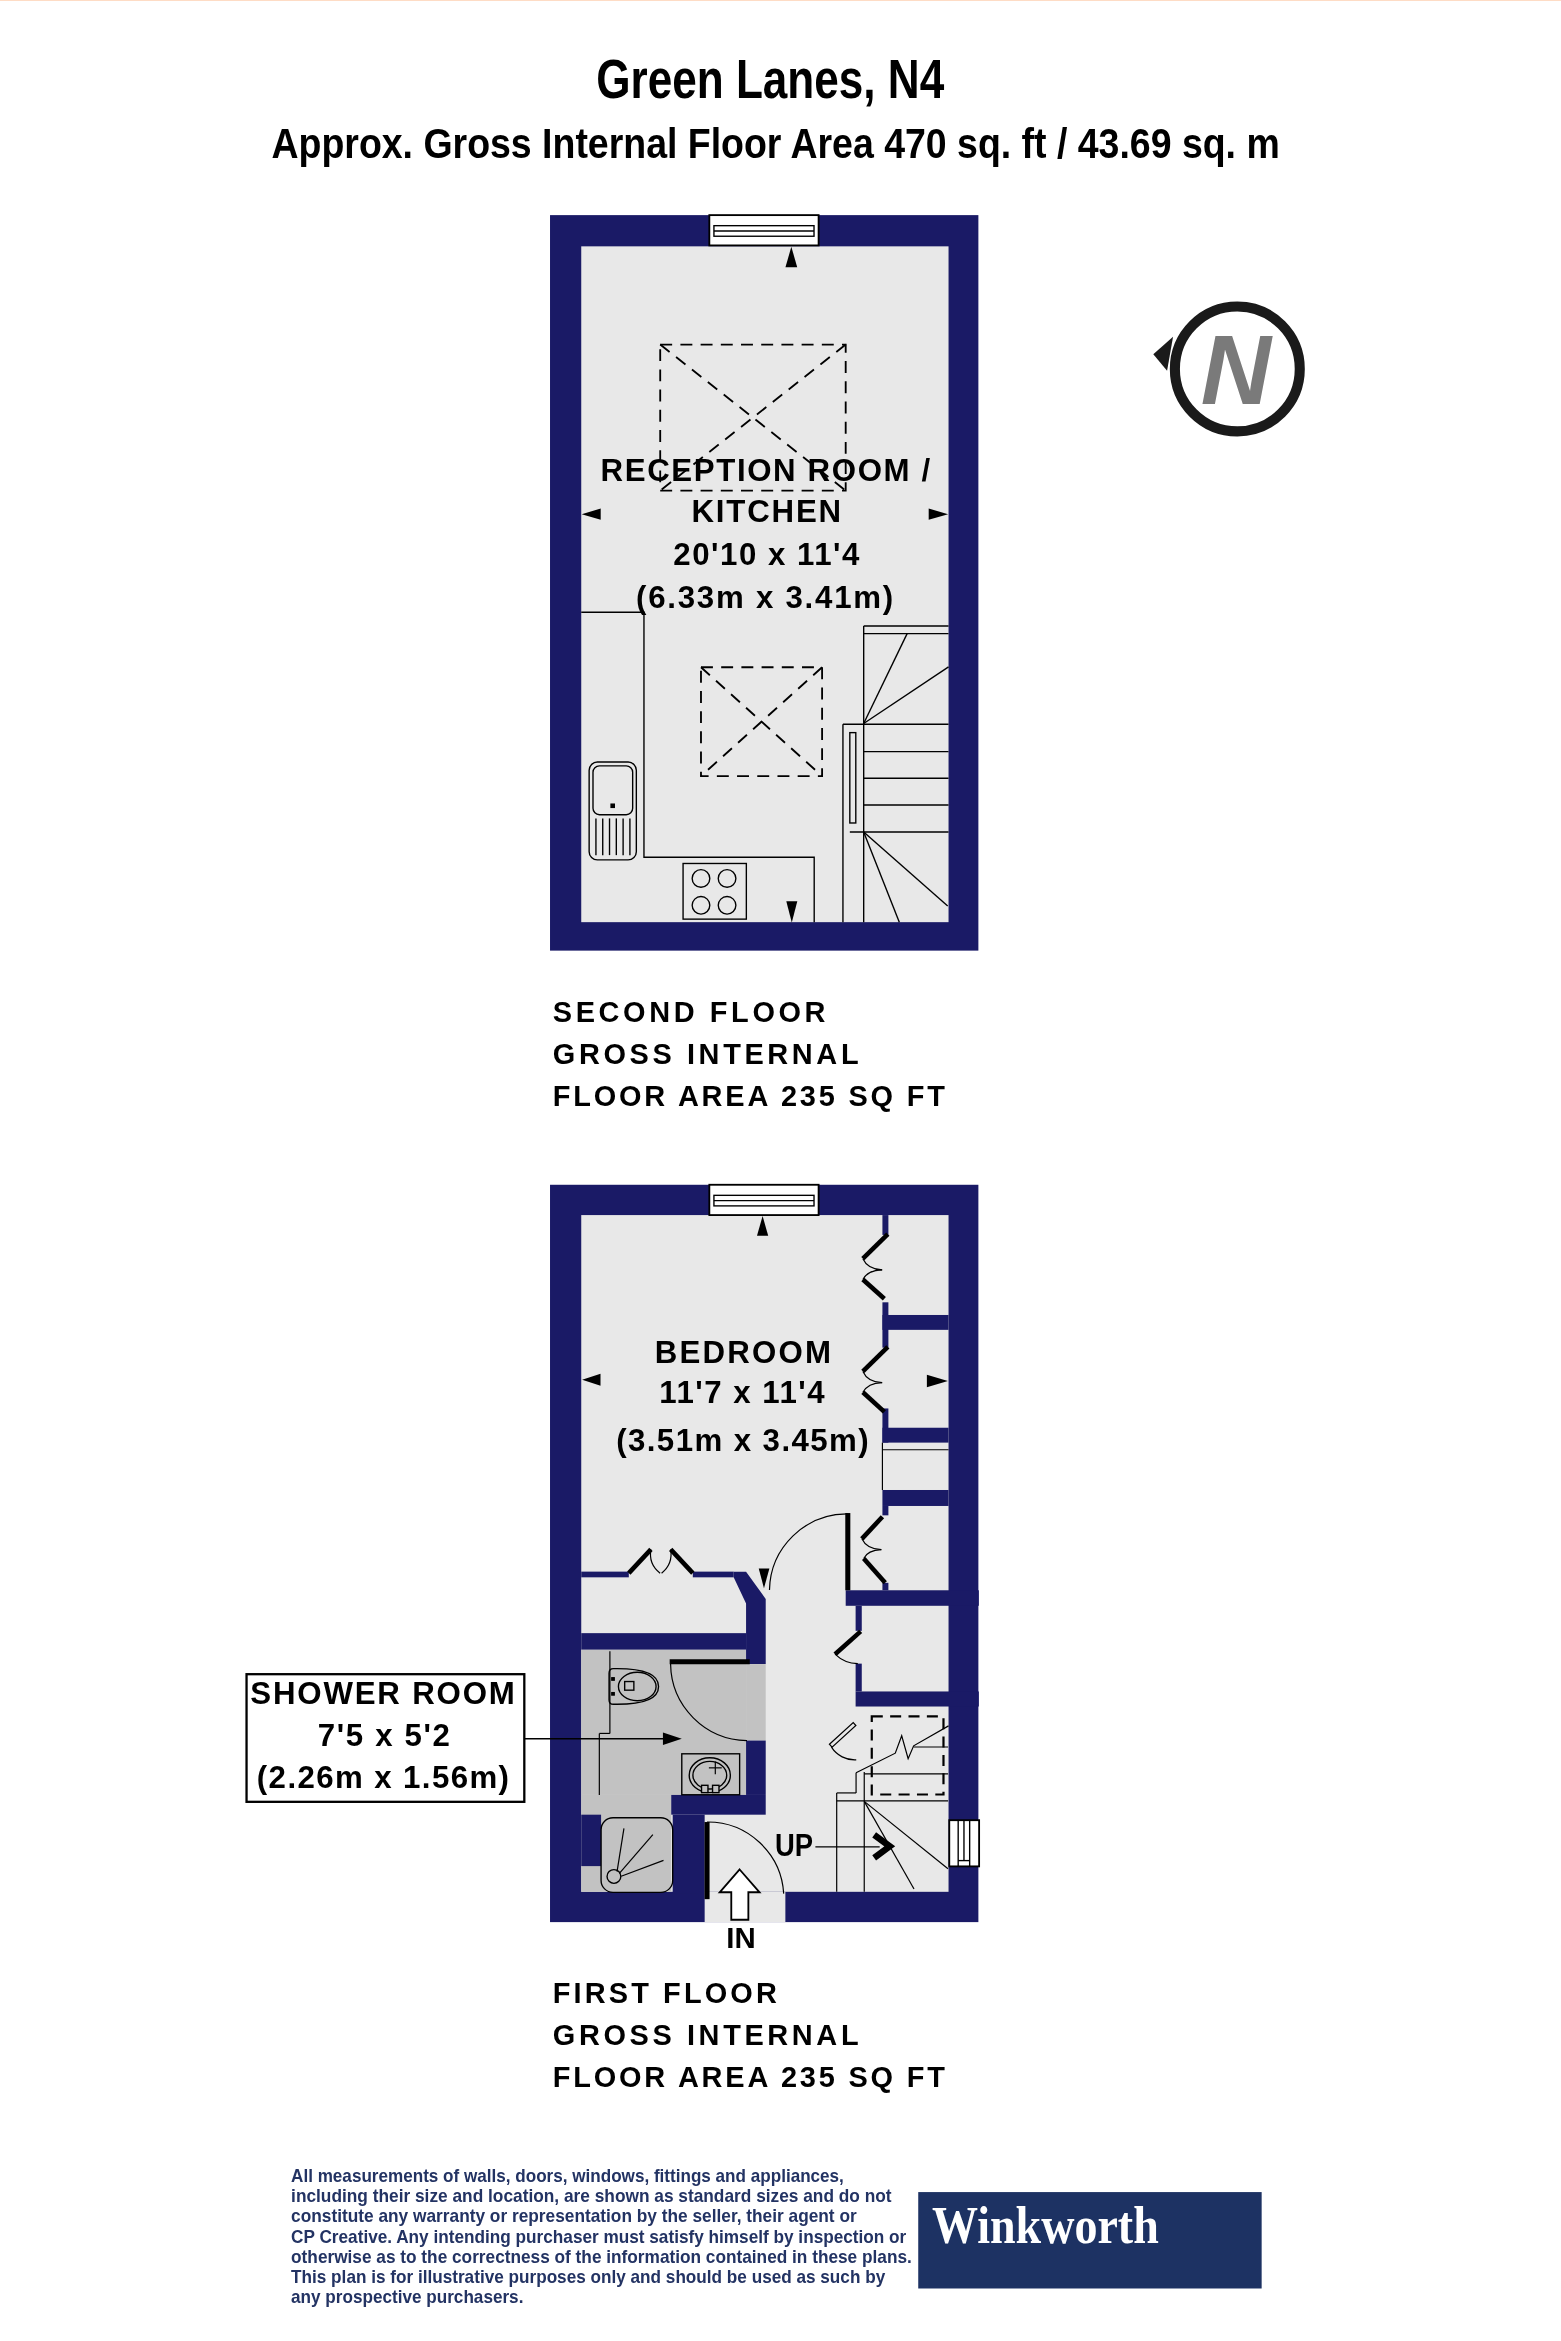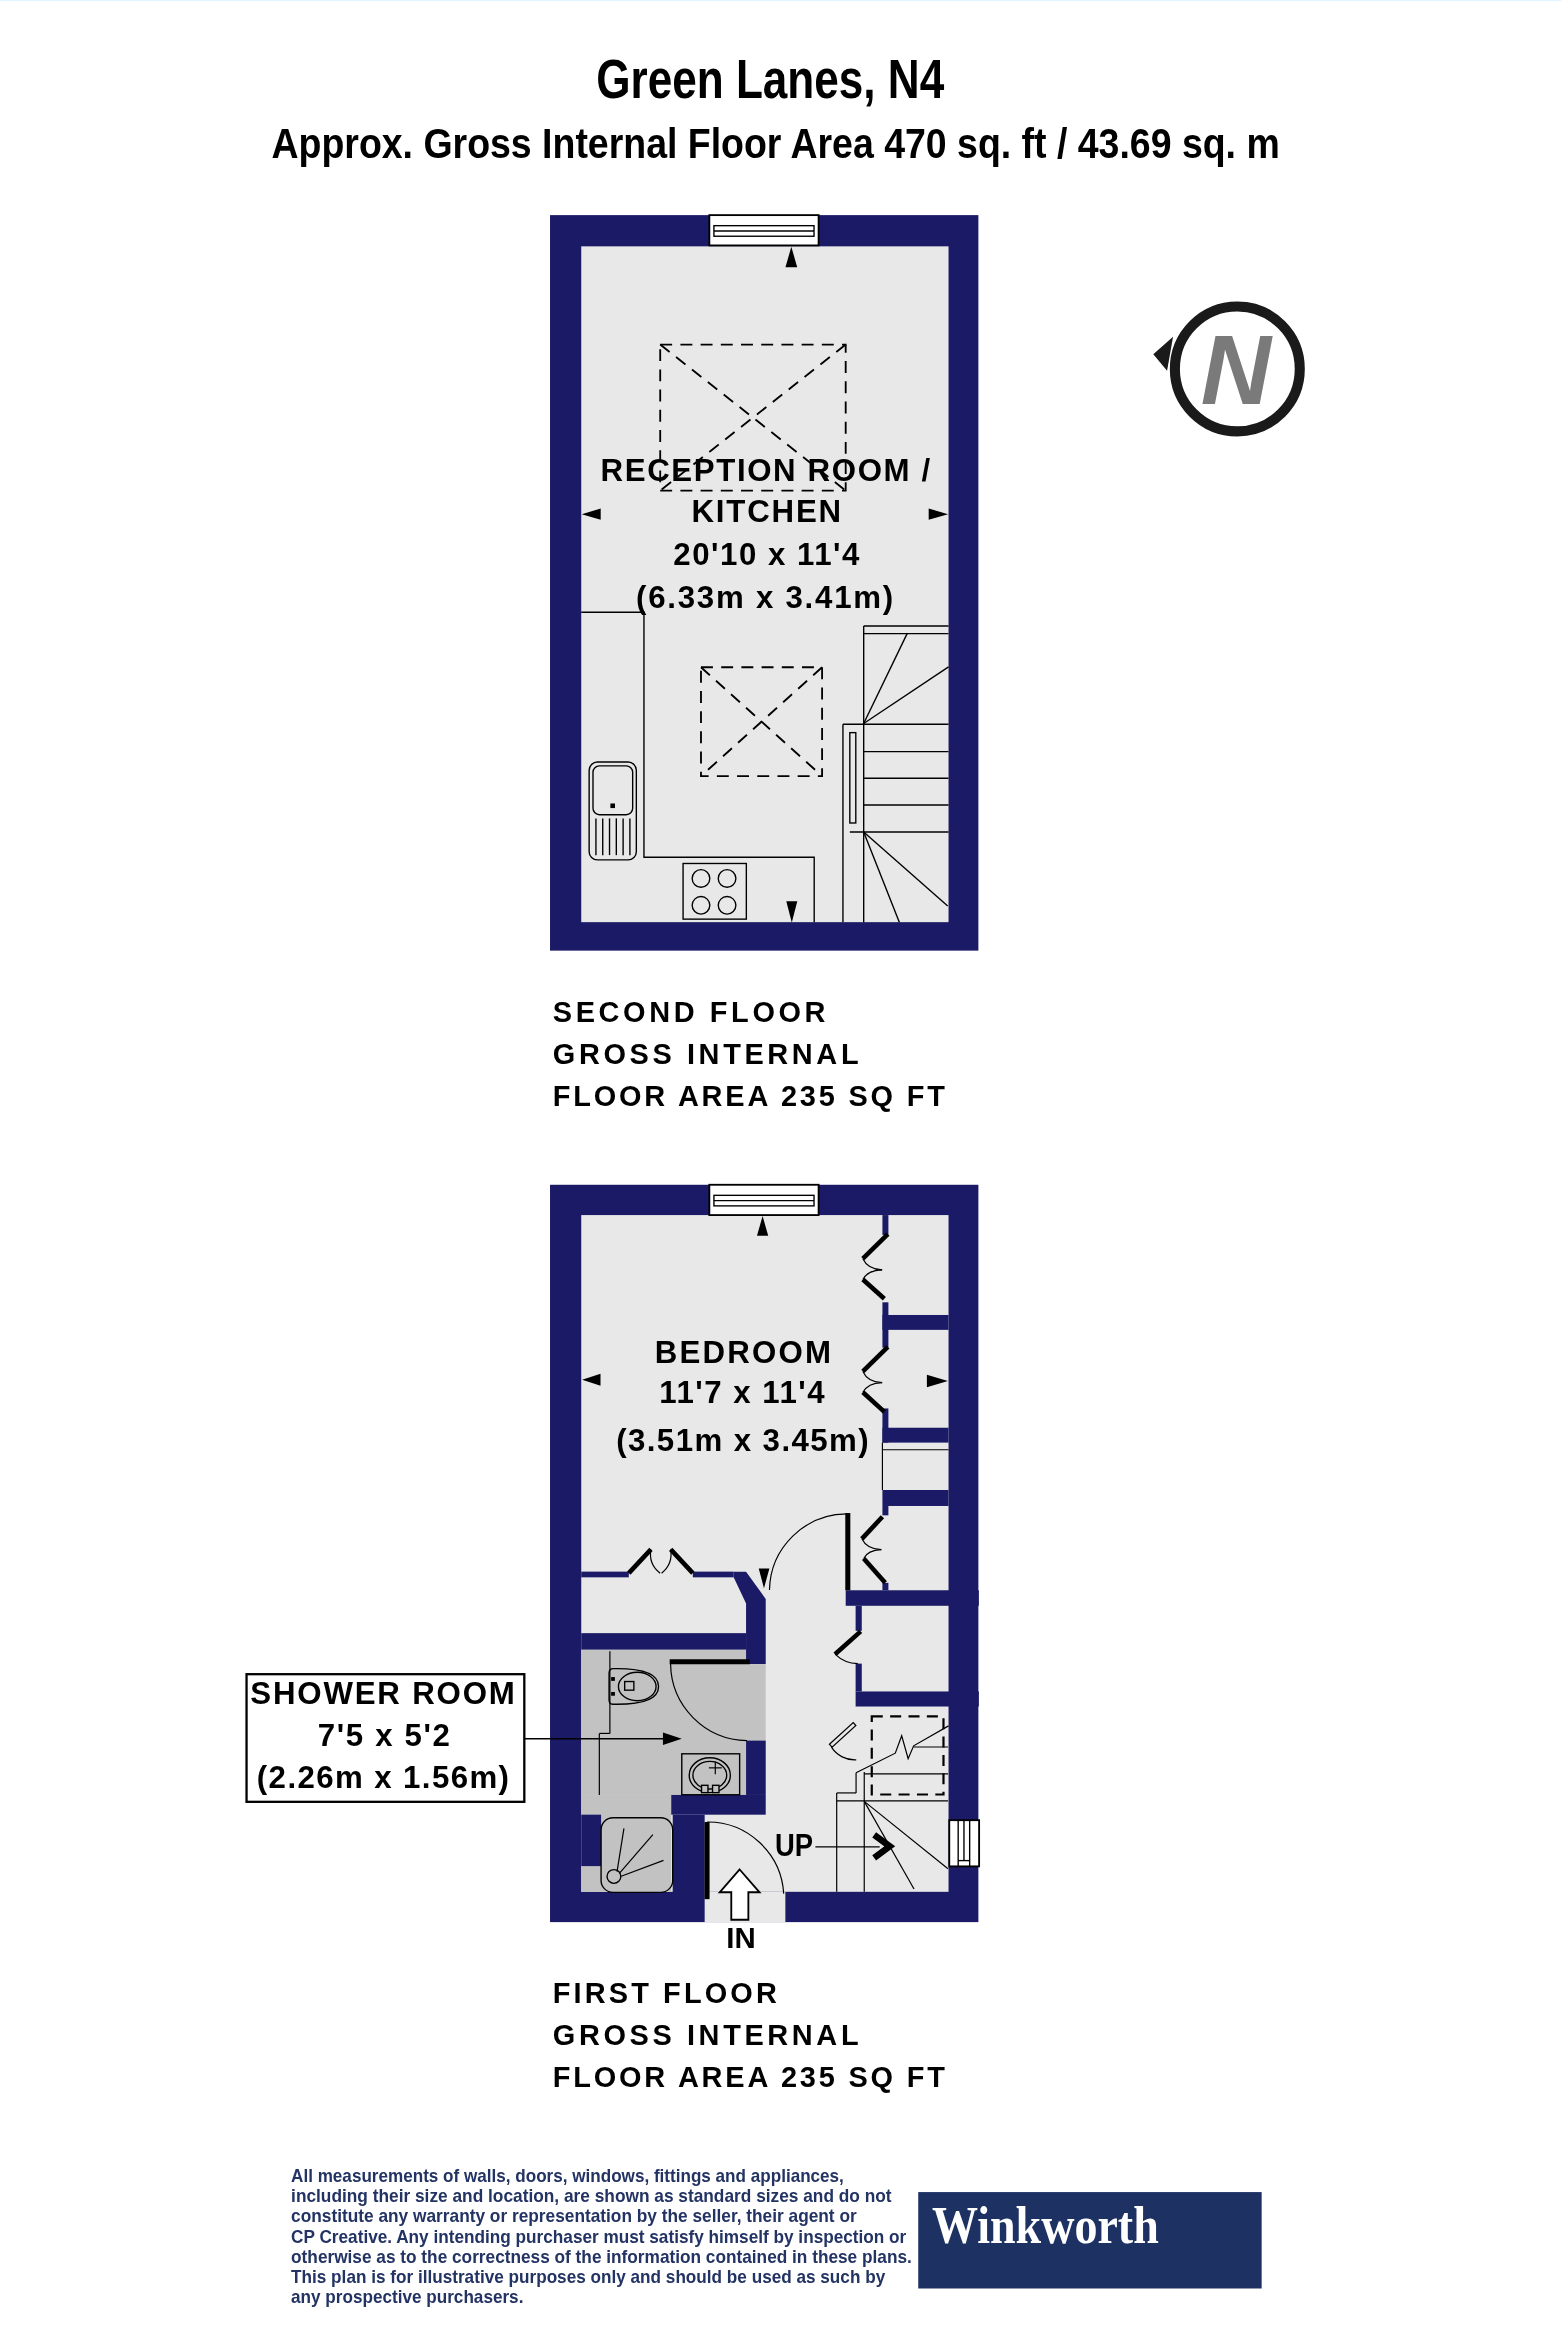--- a/index.html
+++ b/index.html
@@ -1,16 +1,16 @@
 <!DOCTYPE html>
 <html style="font-size:14.7px"><head>
 <meta charset="utf-8">
 <style>
   html,body{margin:0;padding:0;background:#ffffff;}
-  .page{position:relative;width:1561px;height:2342px;background:#7dd3fc;overflow:hidden;}
+  .page{position:relative;width:1561px;height:2342px;background:#f97316;overflow:hidden;}
   svg{display:block;}
   text{font-family:"Liberation Sans",sans-serif;}
 </style>
 </head>
 <body>
 <div class="page">
 <svg width="1561" height="2342" viewBox="0 0 1700 2550" xmlns="http://www.w3.org/2000/svg">
 <rect x="0" y="0" width="1700" height="2550" fill="#ffffff"></rect>
 
 <text x="838.8" y="106.5" font-size="60" font-weight="bold" text-anchor="middle" fill="#000000" textLength="379" lengthAdjust="spacingAndGlyphs">Green Lanes, N4</text>

